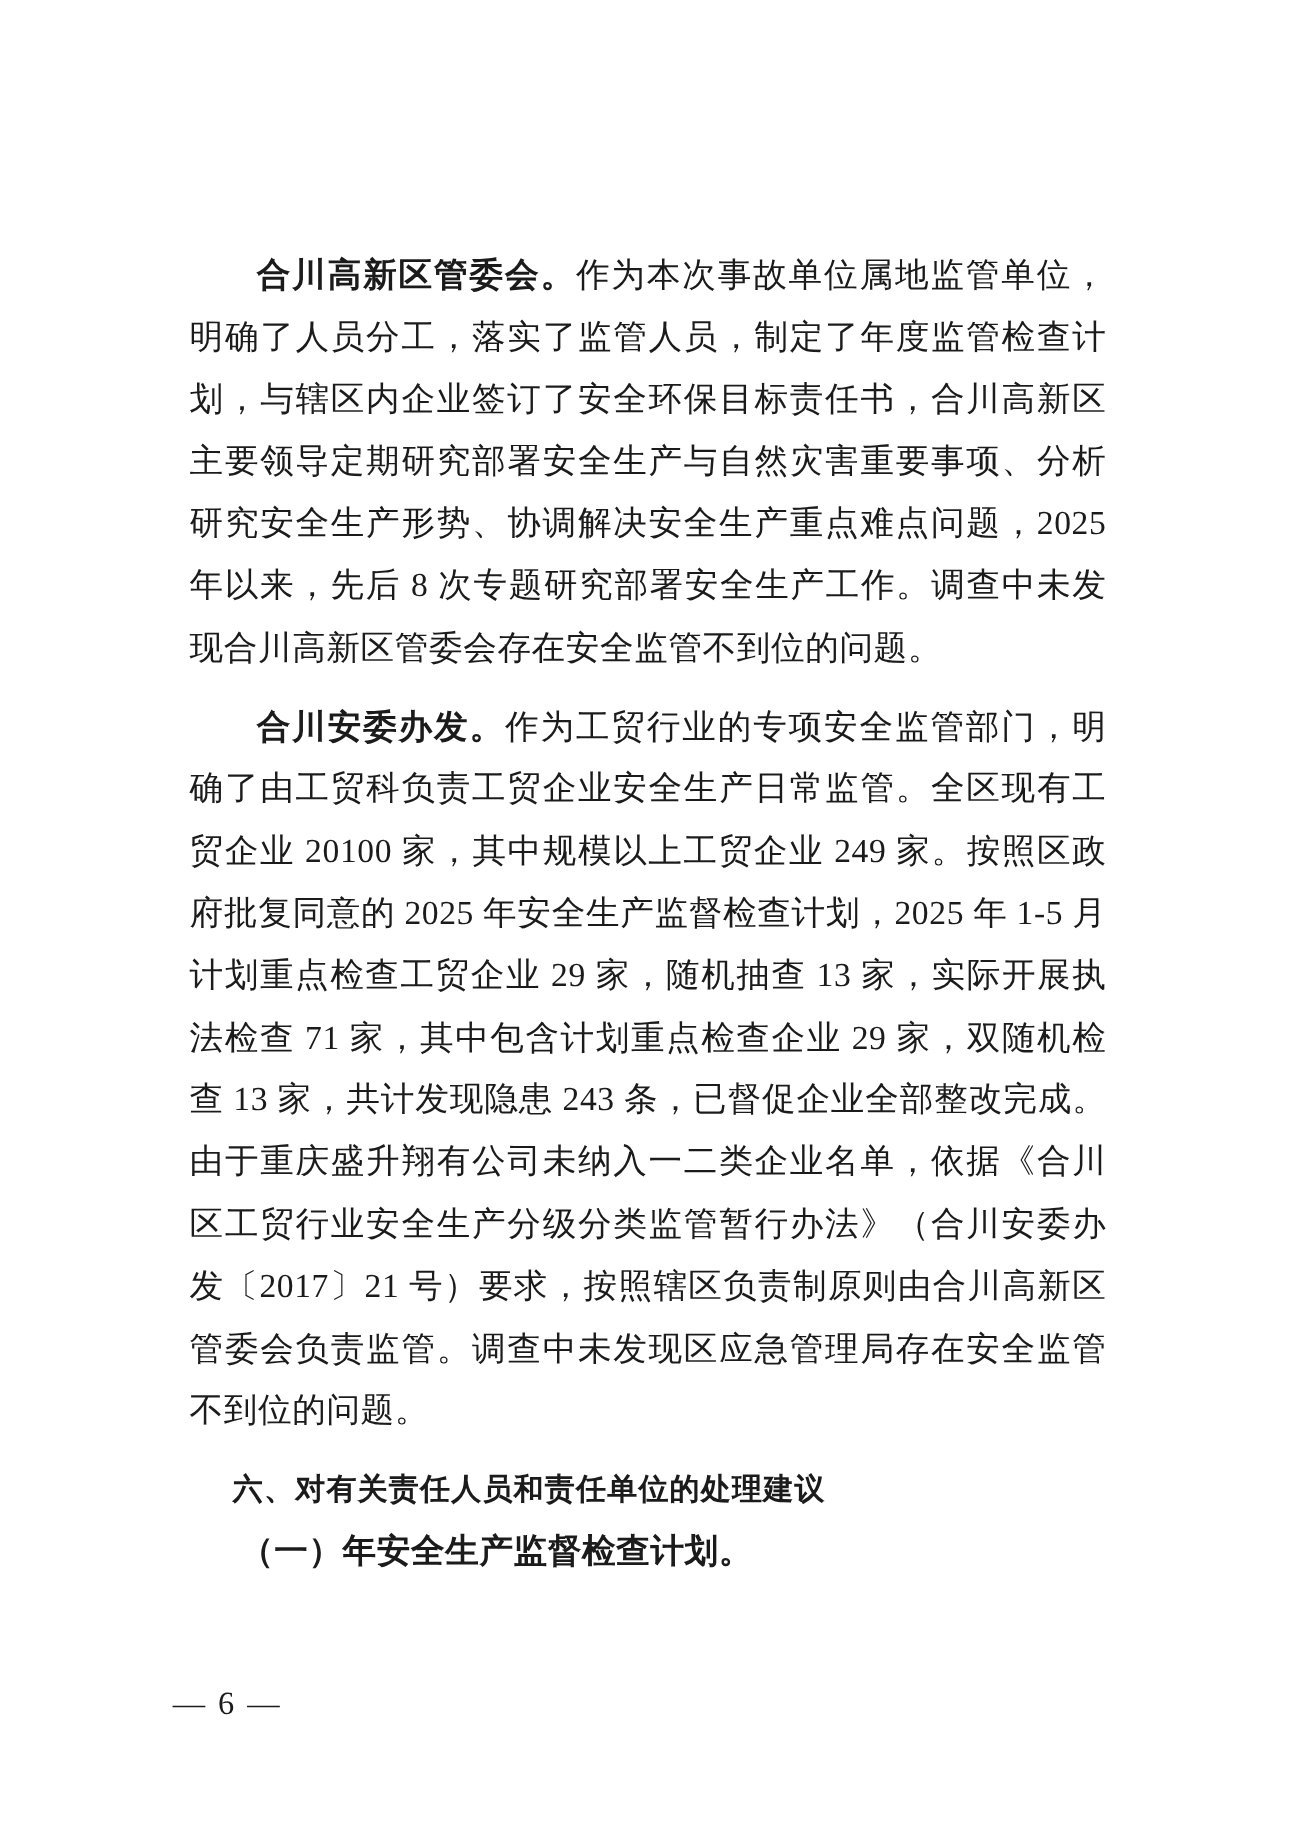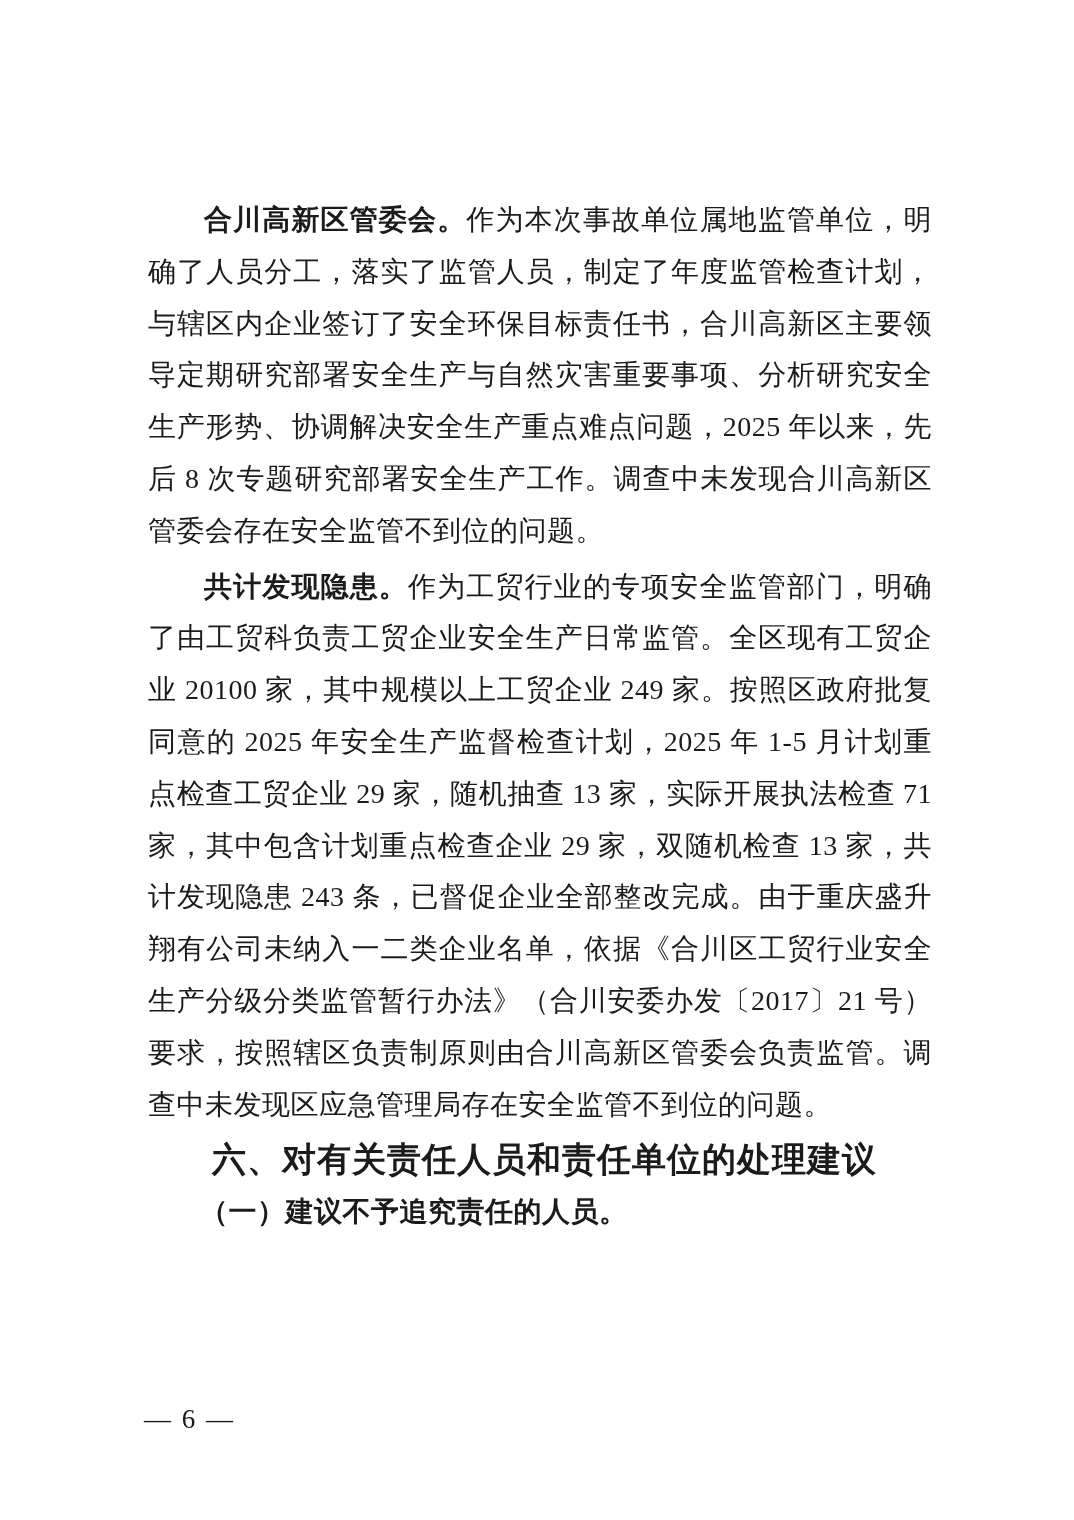--- a/index.html
+++ b/index.html
@@ -16,36 +16,36 @@
     font-family: "Liberation Serif", "DejaVu Serif", serif;
     color: #1b1b1b;
   }
   .content {
     position: absolute;
     left: 144px;
     top: 190px;
     width: 792px;
   }
   .para {
-    margin: 4px;
+    margin: 14px;
     font-size: 28px;
     line-height: 51.8px;
     text-align: justify;
     text-indent: 2em;
     letter-spacing: 0.5px;
     word-break: break-all;
   }
   .para .lead {
     font-weight: 700;
   }
   .h-num {
     margin: 0;
     font-family: Liberation Serif, serif;
     font-weight: 700;
-    font-size: 34px;
+    font-size: 25px;
     line-height: 51.8px;
     text-indent: 2em;
     letter-spacing: 1px;
   }
   .h-sub {
     margin: 0;
     font-weight: 700;
     font-size: 28px;
     line-height: 51.8px;
     text-indent: 2em;
@@ -62,23 +62,23 @@
   }
 </style>
 </head>
 <body>
 
 <div class="page">
   <div class="content">
 
     <p class="para"><span class="lead">合川高新区管委会。</span><span>作为本次事故单位属地监管单位，明确了人员分工，落实了监管人员，制定了年度监管检查计划，与辖区内企业签订了安全环保目标责任书，合川高新区主要领导定期研究部署安全生产与自然灾害重要事项、分析研究安全生产形势、协调解决安全生产重点难点问题，2025 年以来，先后 8 次专题研究部署安全生产工作。调查中未发现合川高新区管委会存在安全监管不到位的问题。</span></p>
 
-    <p class="para"><span class="lead">共计发现隐患。</span><span>作为工贸行业的专项安全监管部门，明确了由工贸科负责工贸企业安全生产日常监管。全区现有工贸企业 20100 家，其中规模以上工贸企业 249 家。按照区政府批复同意的 2025 年安全生产监督检查计划，2025 年 1-5 月计划重点检查工贸企业 29 家，随机抽查 13 家，实际开展执法检查 71 家，其中包含计划重点检查企业 29 家，双随机检查 13 家，共计发现隐患 243 条，已督促企业全部整改完成。由于重庆盛升翔有公司未纳入一二类企业名单，依据《合川区工贸行业安全生产分级分类监管暂行办法》（合川安委办发〔2017〕21 号）要求，按照辖区负责制原则由合川高新区管委会负责监管。调查中未发现区应急管理局存在安全监管不到位的问题。</span></p>
+    <p class="para"><span class="lead">合川安委办发。</span><span>作为工贸行业的专项安全监管部门，明确了由工贸科负责工贸企业安全生产日常监管。全区现有工贸企业 20100 家，其中规模以上工贸企业 249 家。按照区政府批复同意的 2025 年安全生产监督检查计划，2025 年 1-5 月计划重点检查工贸企业 29 家，随机抽查 13 家，实际开展执法检查 71 家，其中包含计划重点检查企业 29 家，双随机检查 13 家，共计发现隐患 243 条，已督促企业全部整改完成。由于重庆盛升翔有公司未纳入一二类企业名单，依据《合川区工贸行业安全生产分级分类监管暂行办法》（合川安委办发〔2017〕21 号）要求，按照辖区负责制原则由合川高新区管委会负责监管。调查中未发现区应急管理局存在安全监管不到位的问题。</span></p>
 
     <h2 class="h-num">六、对有关责任人员和责任单位的处理建议</h2>
 
-    <h3 class="h-sub">（一）建议不予追究责任的人员。</h3>
+    <h3 class="h-sub">（一）年安全生产监督检查计划。</h3>
 
 
   </div>
 
   <div class="pagenum">— 6 —</div>
 </div>
 
 </body></html>

